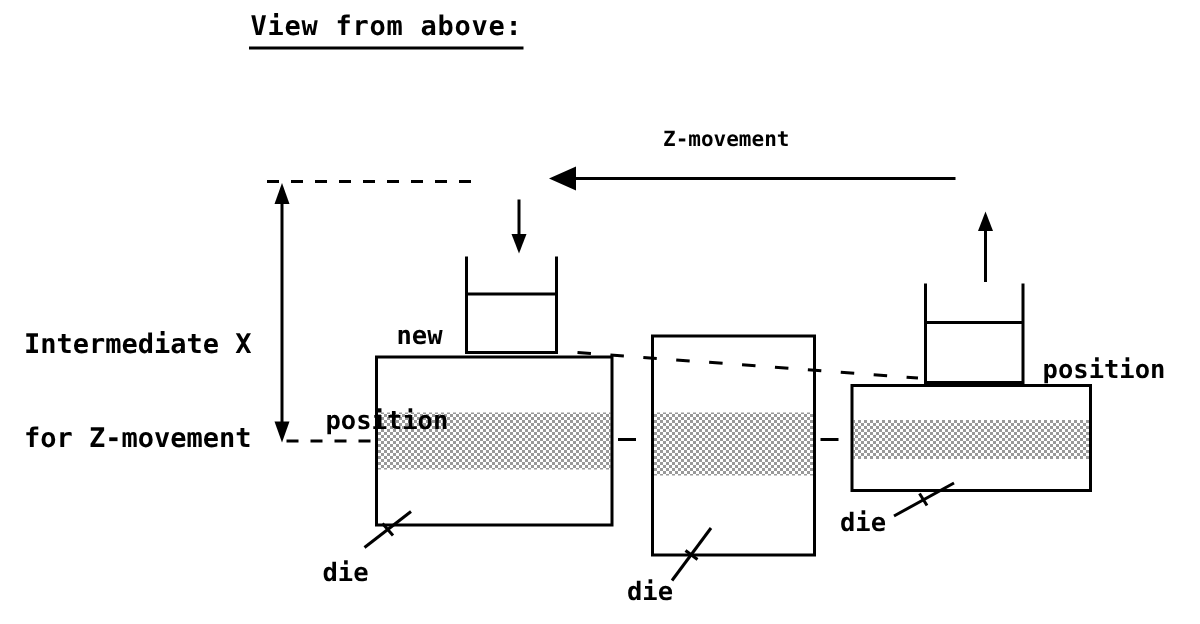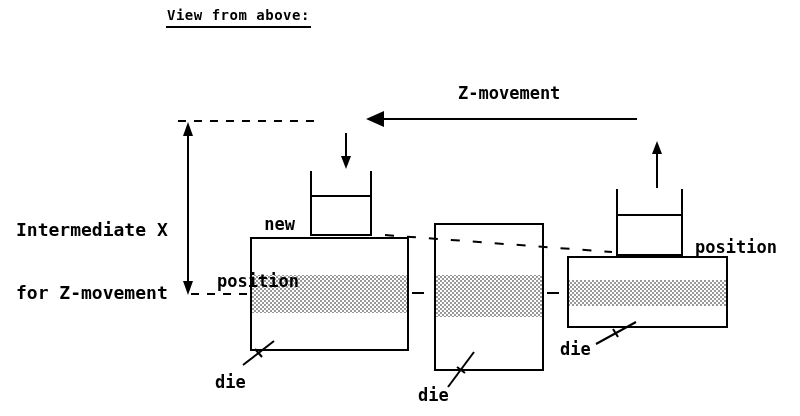--- a/index.html
+++ b/index.html
@@ -47,27 +47,27 @@
     font-size: 17px;
     line-height: 19px;
     white-space: pre;
     color: var(--line-color);
   }
   .title {
     position: absolute;
     left: 166px;
     top: 7px;
     font-weight: bold;
-    font-size: 14px;
+    font-size: 18px;
     letter-spacing: 0.5px;
     border-bottom: 2px solid var(--line-color);
     padding: 0 1px 3px 1px;
     white-space: pre;
   }
-  .lbl-zmove        { left: 458px; top: 84px;  font-size: 17px; }
+  .lbl-zmove        { left: 442px; top: 84px;  font-size: 14px; }
   .lbl-intermediate { left: 16px;  top: 177px; font-size: 18px; line-height: 21px; }
   .lbl-newpos      { left: 217px; top: 177px; width: 78px; text-align: right; }
   .lbl-oldpos      { left: 690px; top: 200px; width: 92px; text-align: center; }
   .lbl-die1        { left: 215px; top: 373px; }
   .lbl-die2        { left: 418px; top: 386px; }
   .lbl-die3        { left: 560px; top: 340px; }
 </style>
 </head>
 <body>
 

